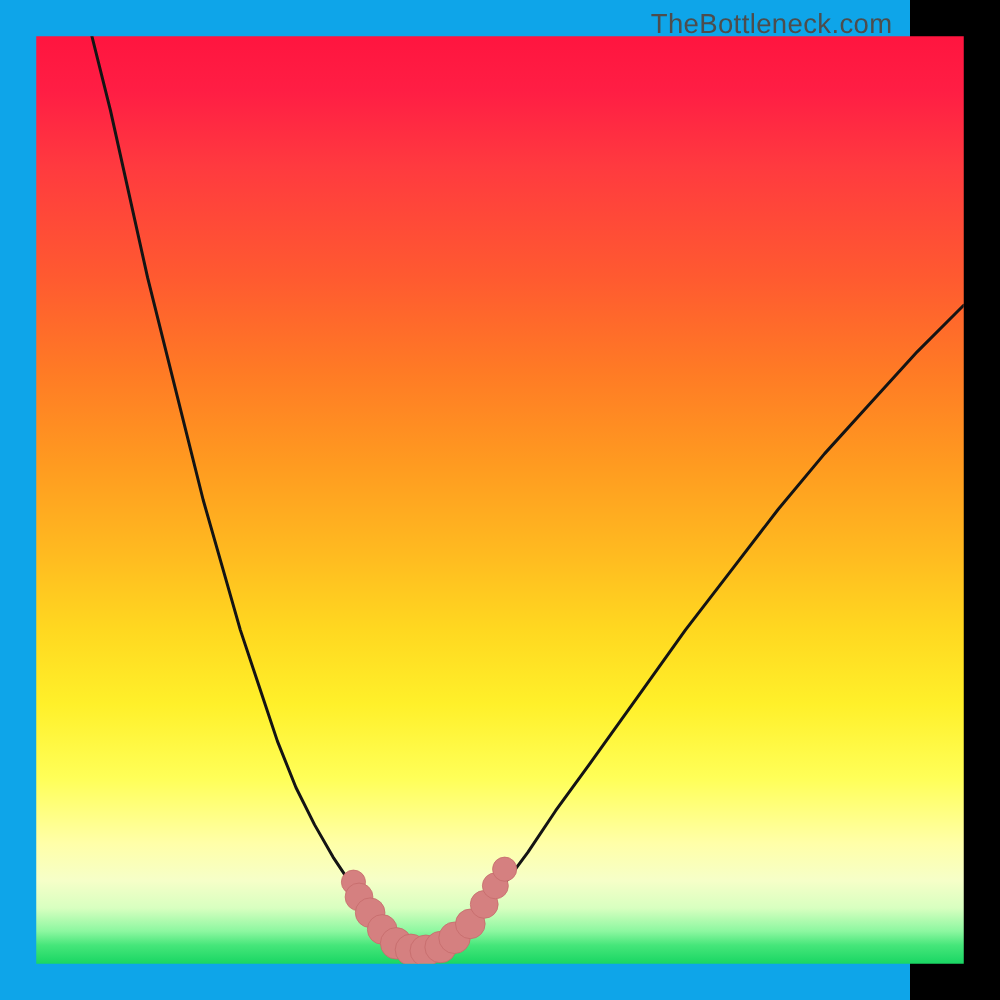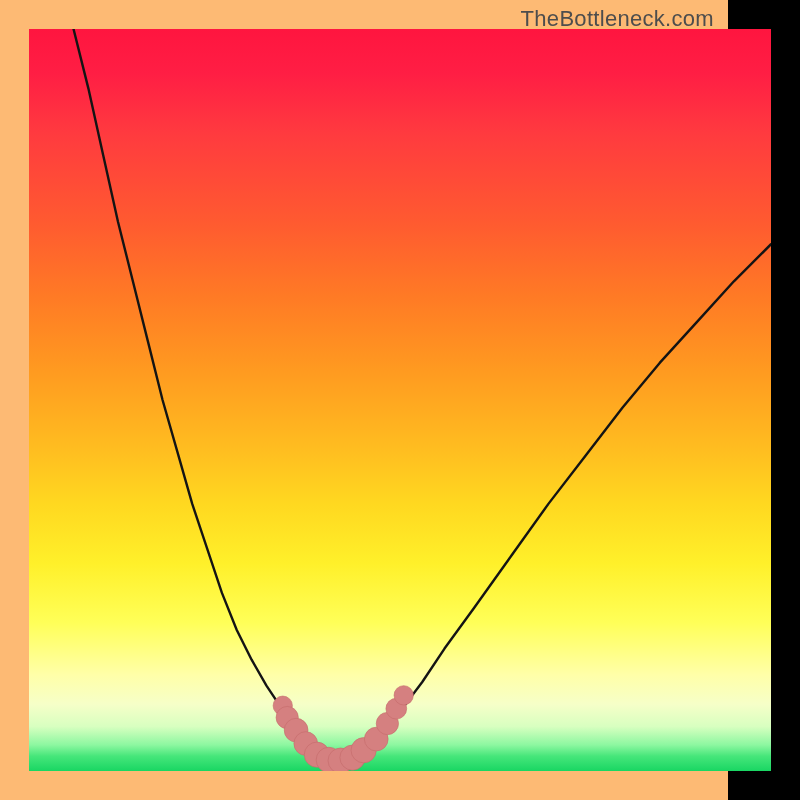--- a/index.html
+++ b/index.html
@@ -10,21 +10,21 @@
     background: #000;
     overflow: hidden;
     font-family: Arial, Helvetica, sans-serif;
   }
   .frame {
     position: absolute;
     left: 0;
     top: 0;
     width: 728px;
     height: 800px;
-    background: #fdba74;
+    background: #0ea5e9;
   }
   .plot-area {
     position: absolute;
     left: 29px;
     top: 29px;
     width: 742px;
     height: 742px;
     
     background: linear-gradient(
       to bottom,

